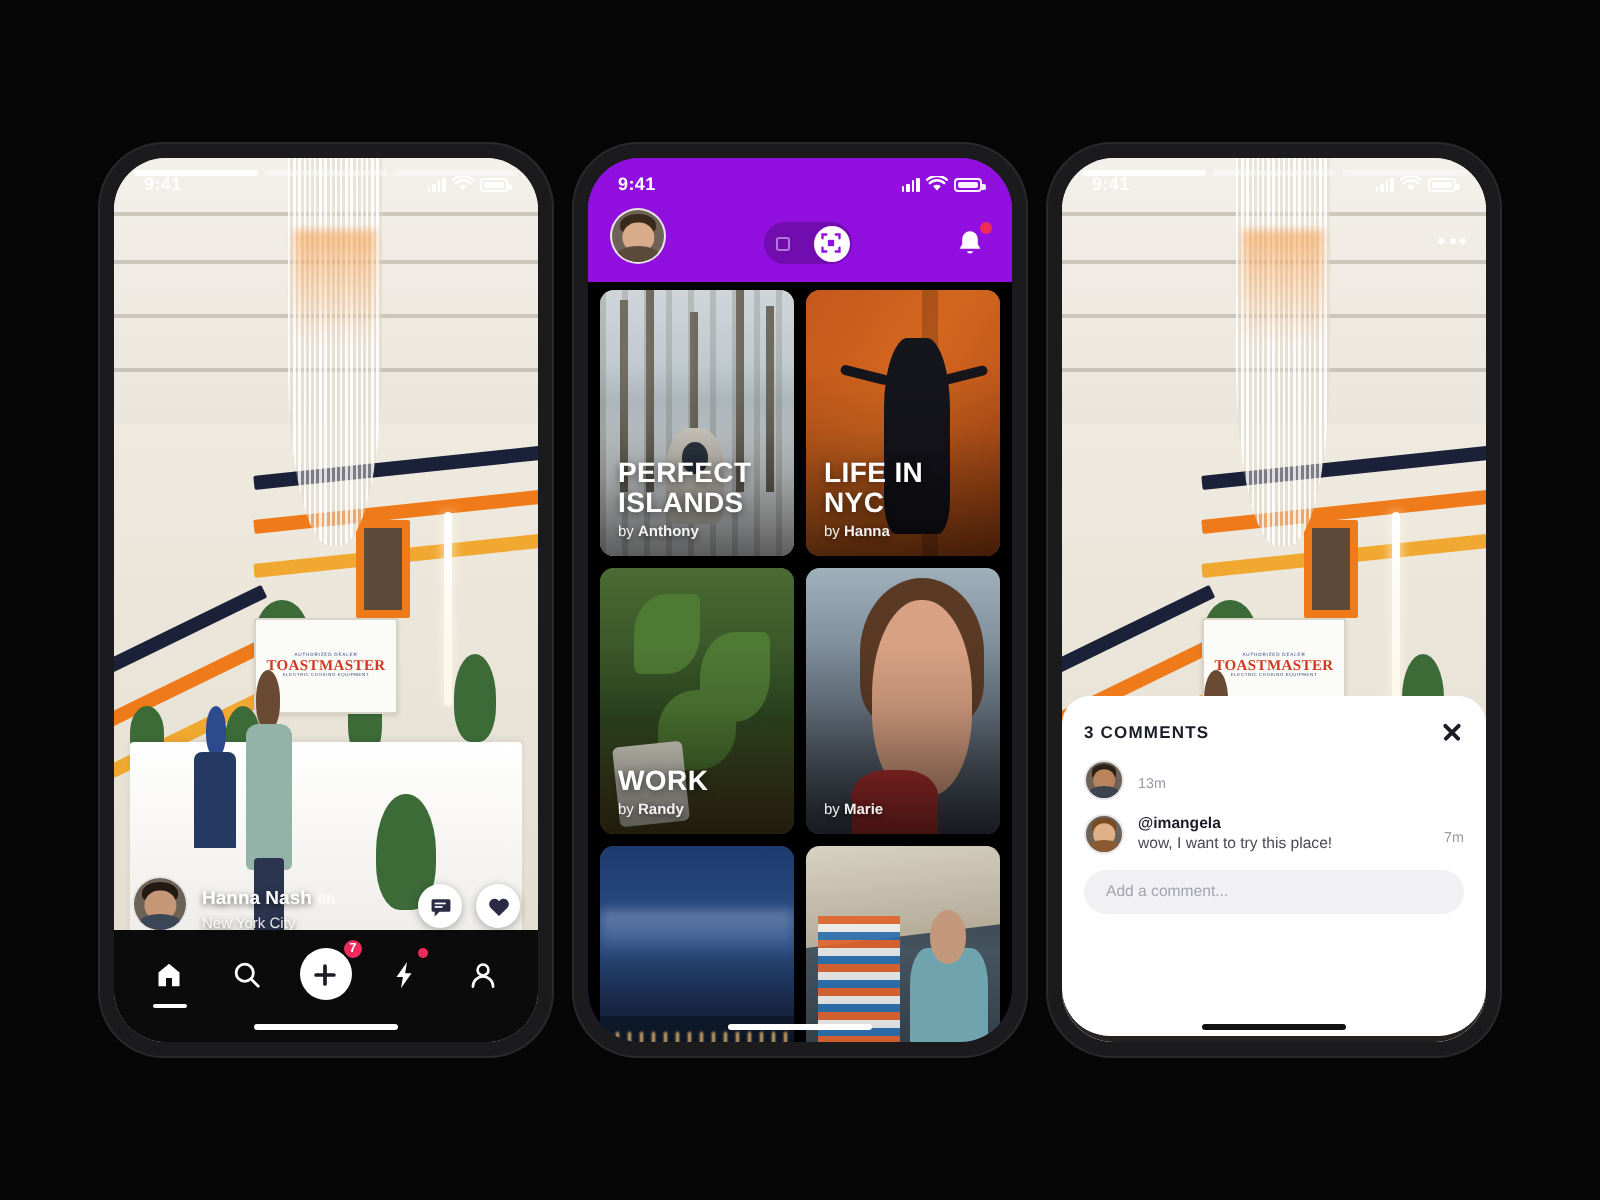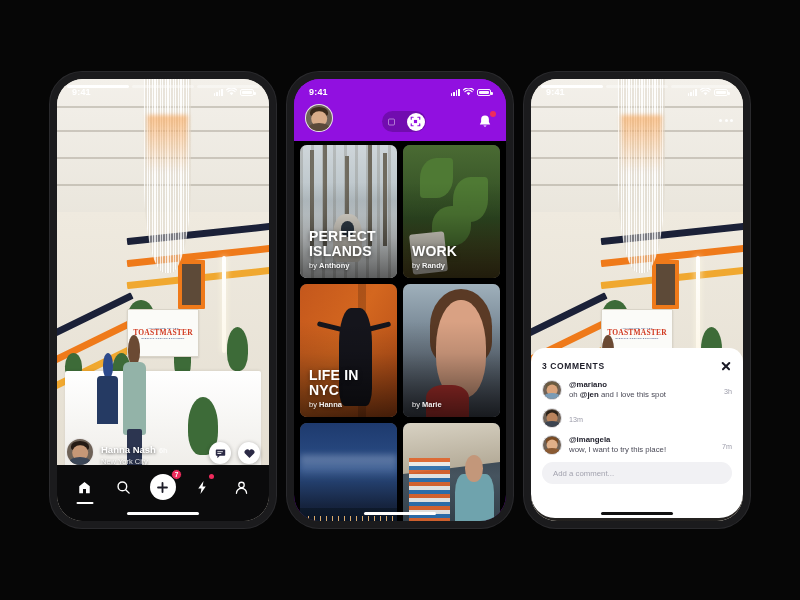--- a/index.html
+++ b/index.html
@@ -646,44 +646,44 @@
             <div class="coat"></div>
           </div>
           <div class="shade"></div>
           <div class="card-txt">
             <div class="card-title">Perfect Islands</div>
             <div class="card-by"><span>by</span> <b>Anthony</b></div>
           </div>
         </div>
 
         <div class="card">
+          <div class="art art-orange">
+            <div class="door"></div>
+              <div class="arm1"></div>
+              <div class="arm2"></div>
+              <div class="fig"></div>
+          </div>
+          <div class="shade"></div>
+          <div class="card-txt">
+            <div class="card-title">Life in NYC</div>
+            <div class="card-by"><span>by</span> <b>Hanna</b></div>
+          </div>
+        </div>
+
+        <div class="card">
           <div class="art art-green">
             <div class="leaf" style="left:18%; top:10%; width:34%; height:30%;"></div>
             <div class="leaf" style="left:52%; top:24%; width:36%; height:34%;"></div>
             <div class="leaf" style="left:30%; top:46%; width:40%; height:30%;"></div>
             <div class="bag"></div>
           </div>
           <div class="shade"></div>
           <div class="card-txt">
             <div class="card-title">Work</div>
             <div class="card-by"><span>by</span> <b>Randy</b></div>
-          </div>
-        </div>
-
-        <div class="card">
-          <div class="art art-orange">
-            <div class="door"></div>
-              <div class="arm1"></div>
-              <div class="arm2"></div>
-              <div class="fig"></div>
-          </div>
-          <div class="shade"></div>
-          <div class="card-txt">
-            <div class="card-title">Life in NYC</div>
-            <div class="card-by"><span>by</span> <b>Hanna</b></div>
           </div>
         </div>
 
         <div class="card">
           <div class="art art-fair">
             <div class="hair2"></div>
               <div class="face2"></div>
               <div class="scarf"></div>
           </div>
           <div class="shade"></div>
@@ -791,32 +791,20 @@
           <i></i>
           <i></i>
       </div>
 
       <div class="sheet">
         <div class="sheet-head">
           <div class="sheet-title">3 COMMENTS</div>
           <div class="close-x"></div>
         </div>
 
-        <div class="comment">
-          <div class="avatar sz20" style="border-color:#e6e6ea">
-            <div class="hair" style="background:#6b5a3e"></div>
-            <div class="face" style="background:#d9a27a"></div>
-            <div class="shoulders" style="background:#7a9bb5"></div>
-          </div>
-          <div class="c-body">
-            <div class="c-user">@mariano</div>
-            <div class="c-text"><span>oh </span><b>@jen</b><span> and I love this spot</span></div>
-          </div>
-          <div class="c-time">3h</div>
-        </div>
 
         <div class="comment">
           <div class="avatar sz20" style="border-color:#e6e6ea">
             <div class="hair" style="background:#2a2118"></div>
             <div class="face" style="background:#b9835c"></div>
             <div class="shoulders" style="background:#3c4450"></div>
           </div>
           <div class="c-time">13m</div>
         </div>
 

